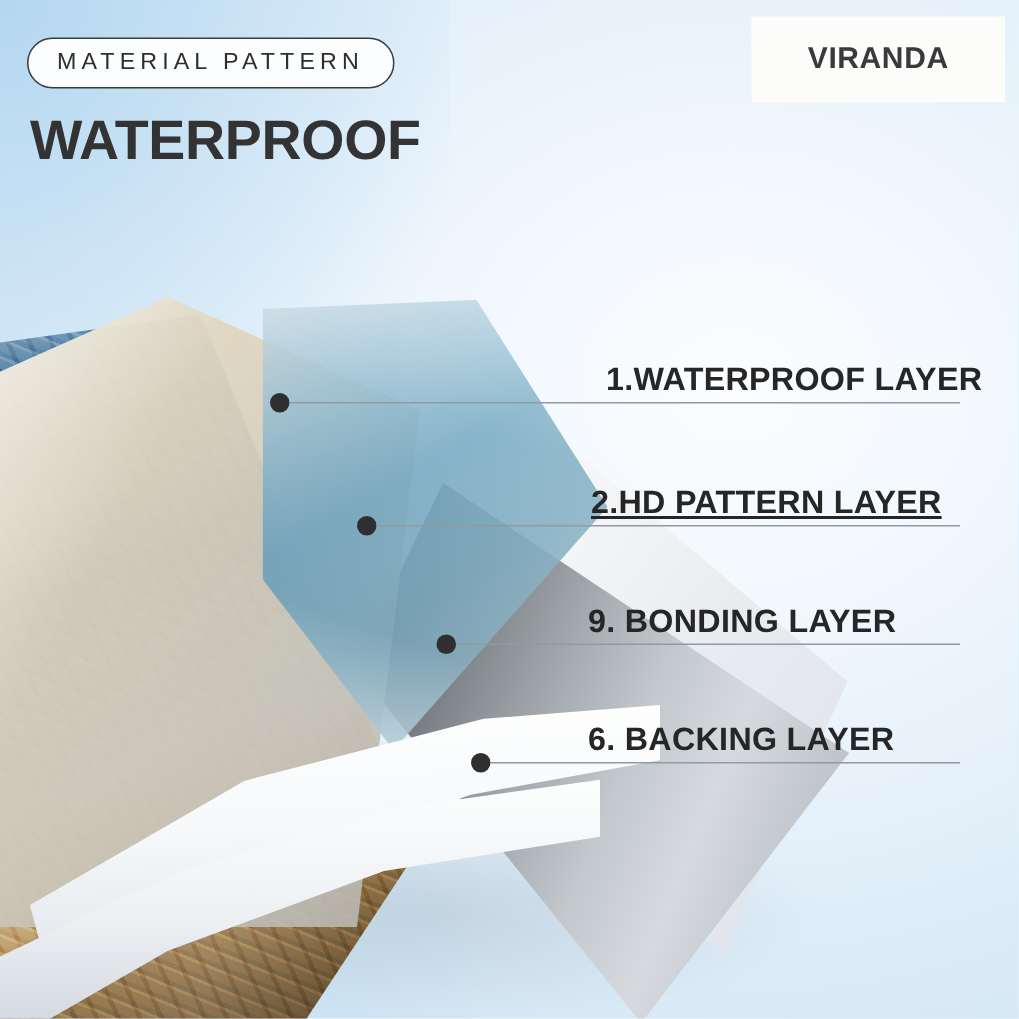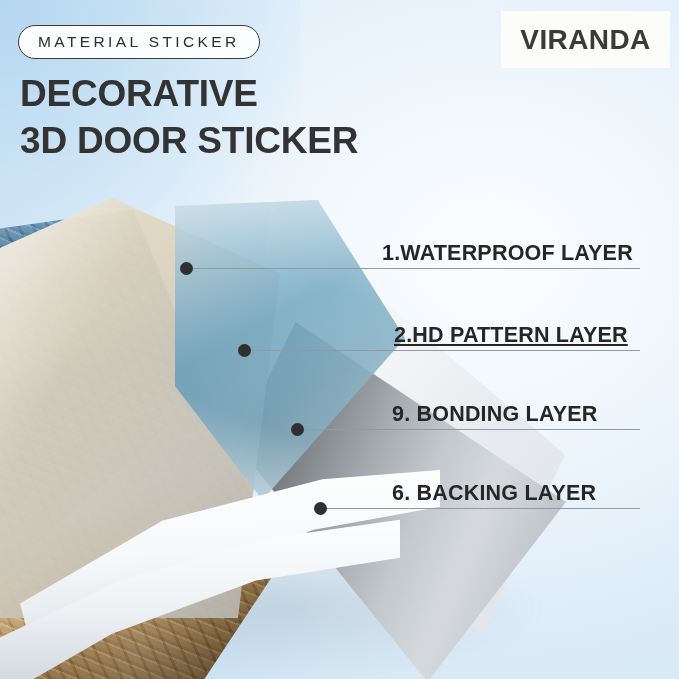--- a/index.html
+++ b/index.html
@@ -58,21 +58,21 @@
   }
   .title .l2 { display:block; }
 
   .logo-box {
     position:absolute; left:501px; top:11px;
     width:169px; height:57px;
     background:#fcfcfa;
     display:flex; align-items:center; justify-content:center;
   }
   .logo-box .brand {
-    font-size:28px; font-weight:bold;
+    font-size:20px; font-weight:bold;
     letter-spacing:0.4px;
     color:#3a3a3a;
   }
 
   
   .art { position:absolute; inset:0; }
 
   
   .photo {
     position:absolute;
@@ -267,35 +267,34 @@
     <div class="layer-top"></div>
     <div class="layer-top-hl"></div>
 
     <div class="layer-blue"></div>
     <div class="layer-blue-fold"></div>
 
     <div class="curl"></div>
     <div class="curl2"></div>
   </div>
 
-  <div class="pill">MATERIAL STICKER</div>
+  <div class="pill">MATERIAL PATTERN</div>
 
   <div class="title">
-    <span class="l1">DECORATIVE</span>
-    <span class="l2">3D DOOR STICKER</span>
+    <span class="l1">WATERPROOF</span>
   </div>
 
   <div class="logo-box">
     <span class="brand">VIRANDA</span>
   </div>
 
   <div class="callout">
     <div class="dot" style="left:180px; top:262px;"></div>
     <div class="lead" style="left:193px; top:268px; width:447px;"></div>
-    <div class="lbl" style="left:382px; top:266px;">1.WATERPROOF LAYER</div>
+    <div class="lbl" style="left:404px; top:266px;">1.WATERPROOF LAYER</div>
   </div>
 
   <div class="callout">
     <div class="dot" style="left:238px; top:344px;"></div>
     <div class="lead" style="left:251px; top:350px; width:389px;"></div>
     <div class="lbl" style="left:394px; top:348px;text-decoration:underline;">2.HD PATTERN LAYER</div>
   </div>
 
   <div class="callout">
     <div class="dot" style="left:291px; top:423px;"></div>

